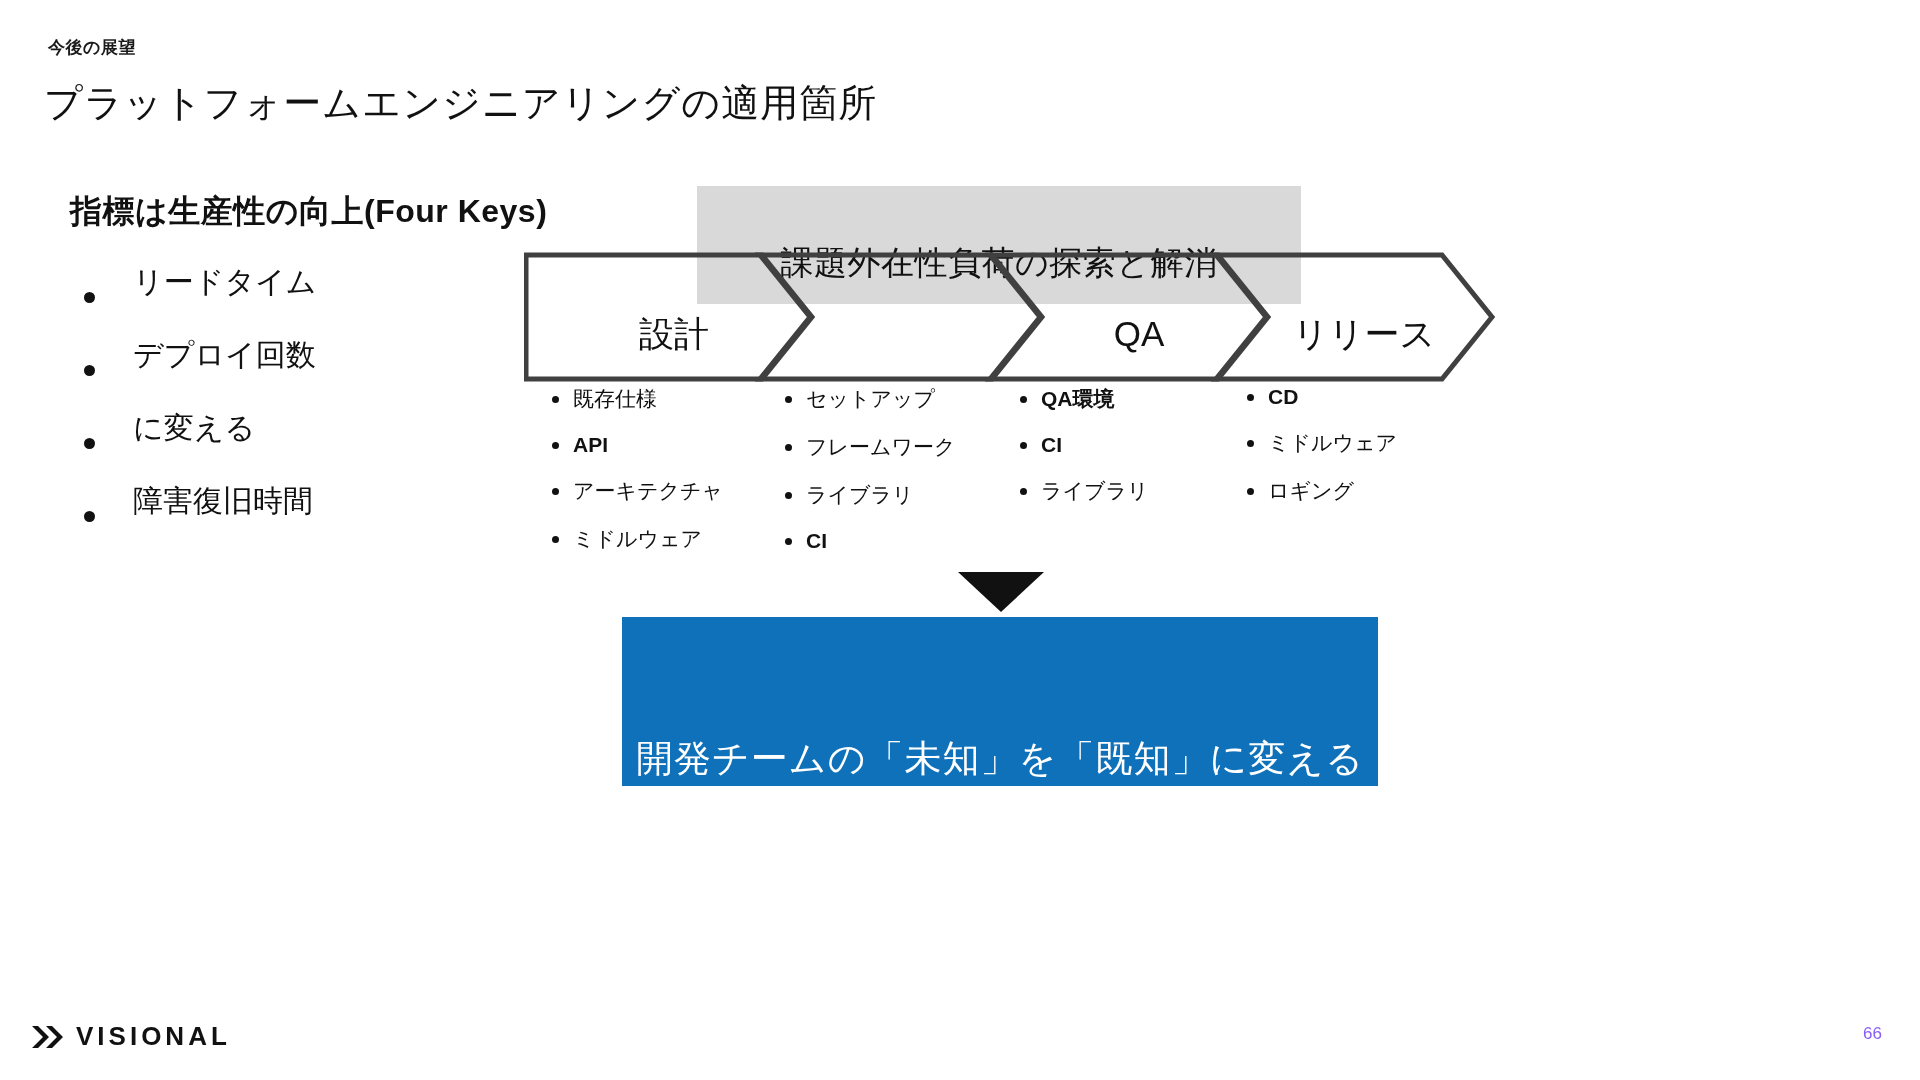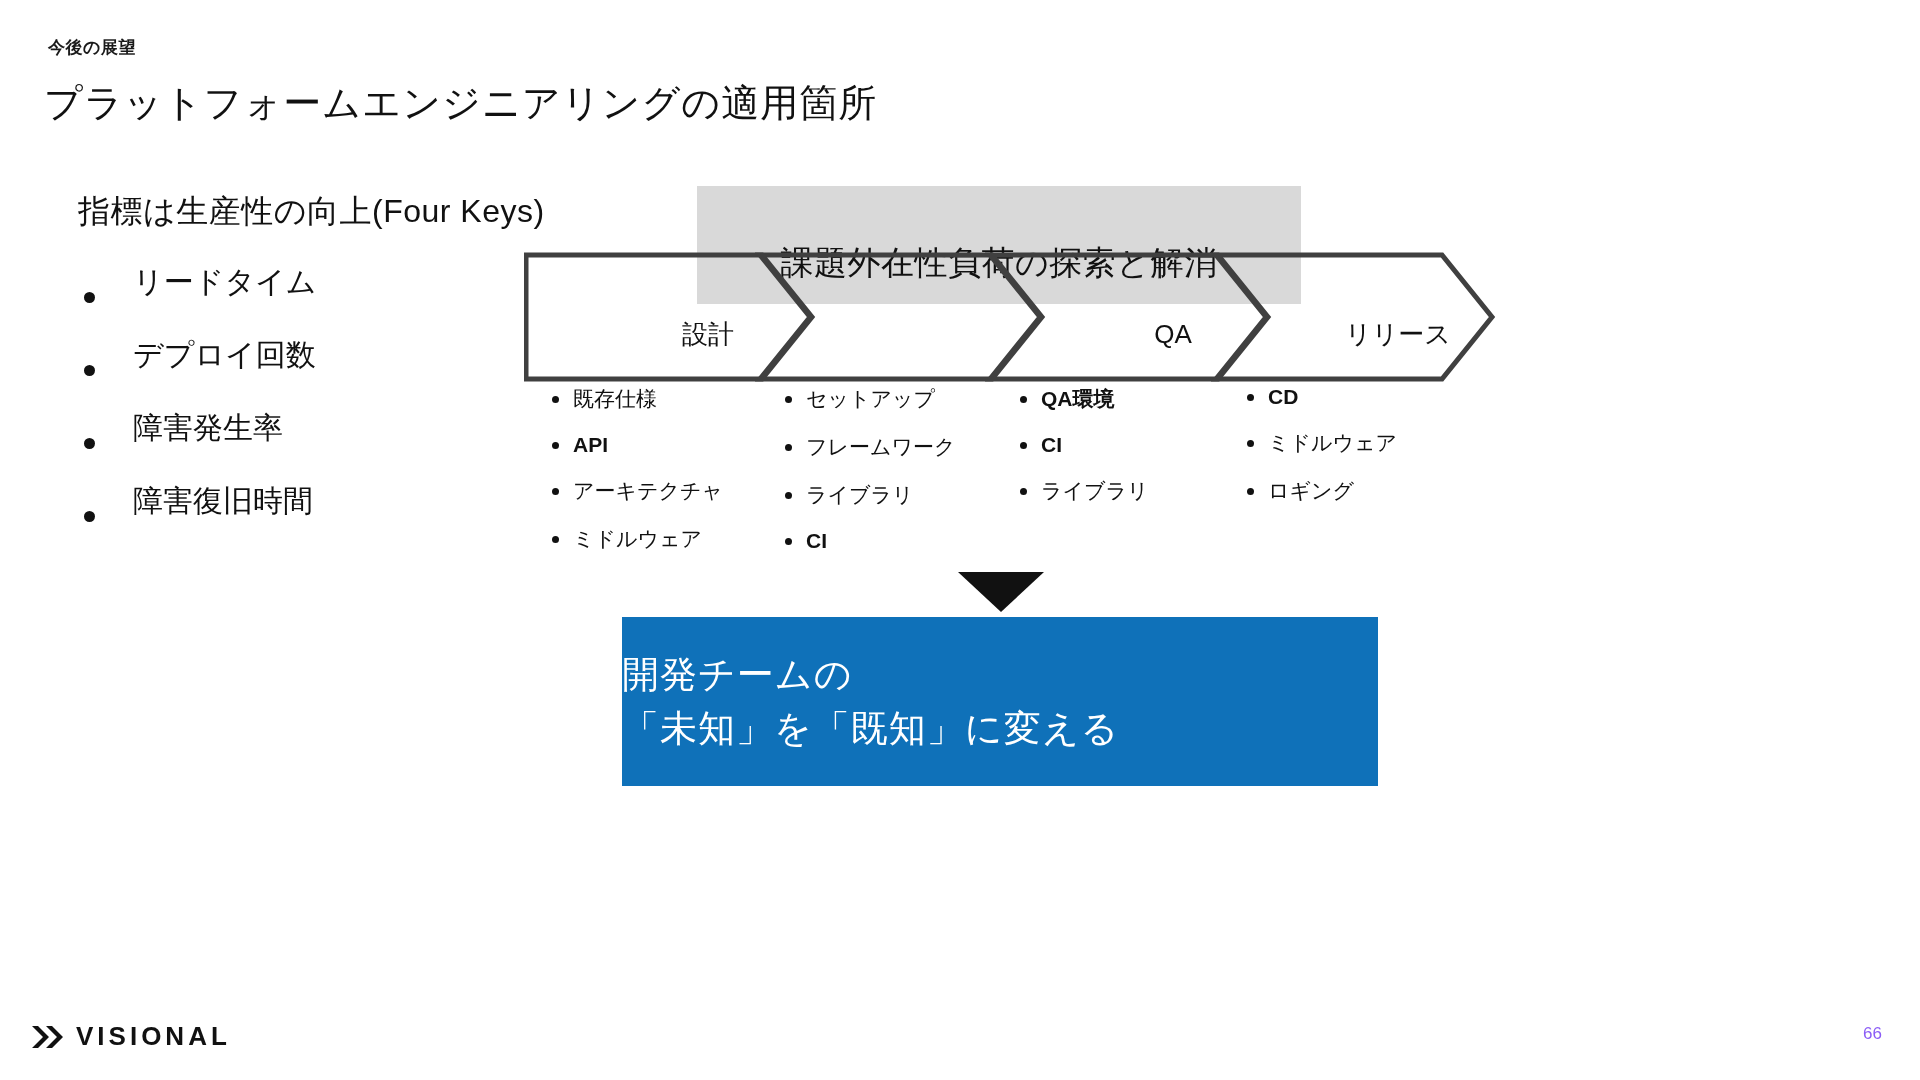--- a/index.html
+++ b/index.html
@@ -20,22 +20,22 @@
   }
   .slide-title{
     position:absolute;left:44px;top:78px;
     font-size:38px;font-weight:400;letter-spacing:1px;color:#111;
     white-space:nowrap;
   }
 
   
   .left-col{position:absolute;left:70px;top:190px;width:520px;}
   .left-head{
-    font-size:32px;font-weight:400;color:#111;letter-spacing:.5px;
-    margin:0 0 28px 8px;white-space:nowrap;
+    font-size:32px;font-weight:700;color:#111;letter-spacing:.5px;
+    margin:0 0 28px 0;white-space:nowrap;
   }
   .left-list{list-style:none;margin:0;padding:0;}
   .left-list li{
     display:flex;align-items:flex-end;
     font-size:30px;font-weight:400;color:#111;
     margin:0 0 32px 0;
   }
   .left-list li .dot{
     width:11px;height:11px;border-radius:50%;background:#111;
     display:inline-block;margin-left:14px;margin-right:38px;flex:0 0 auto;
@@ -58,21 +58,21 @@
     position:absolute;left:524px;top:252px;width:1020px;height:130px;
   }
   .process svg{display:block;width:1020px;height:130px;}
   .stage-labels{
     position:absolute;left:524px;top:252px;width:1020px;height:130px;
     pointer-events:none;
   }
   .stage-label{
     position:absolute;top:0;height:164px;
     display:flex;align-items:center;justify-content:center;
-    font-size:26px;font-weight:400;color:#111;white-space:nowrap;padding-left:34px;
+    font-size:35px;font-weight:400;color:#111;white-space:nowrap;
   }
   .stage-label.s0{left:0px;width:300px;}
   .stage-label.s1{left:232px;width:300px;}
   .stage-label.s2{left:465px;width:300px;}
   .stage-label.s3{left:690px;width:300px;}
 
   
   .stage-cols{position:absolute;left:552px;top:385px;width:980px;}
   .stage-col{
     position:absolute;top:0;width:230px;
@@ -90,21 +90,21 @@
 
   
   .down-arrow{
     position:absolute;left:958px;top:572px;width:86px;height:40px;
   }
 
   
   .blue-box{
     position:absolute;left:622px;top:617px;width:756px;height:169px;
     background:#0f71b9;
-    display:flex;flex-direction:column;align-items:flex-start;justify-content:center;
+    display:flex;flex-direction:row;align-items:flex-end;justify-content:center;
   }
   .blue-box .line{
     color:#ffffff;font-size:37px;font-weight:400;line-height:1.45;
     letter-spacing:1px;white-space:nowrap;
   }
 
   
   .logo{
     position:absolute;left:32px;bottom:28px;
     display:flex;align-items:center;gap:10px;
@@ -133,21 +133,21 @@
       <li>
         <span class="dot"></span>
         <span>リードタイム</span>
       </li>
       <li>
         <span class="dot"></span>
         <span>デプロイ回数</span>
       </li>
       <li>
         <span class="dot"></span>
-        <span>障害発生率</span>
+        <span>に変える</span>
       </li>
       <li>
         <span class="dot"></span>
         <span>障害復旧時間</span>
       </li>
     </ul>
   </div>
 
   <div class="gray-banner"></div>
   <div class="gray-banner-label">課題外在性負荷の探索と解消</div>

